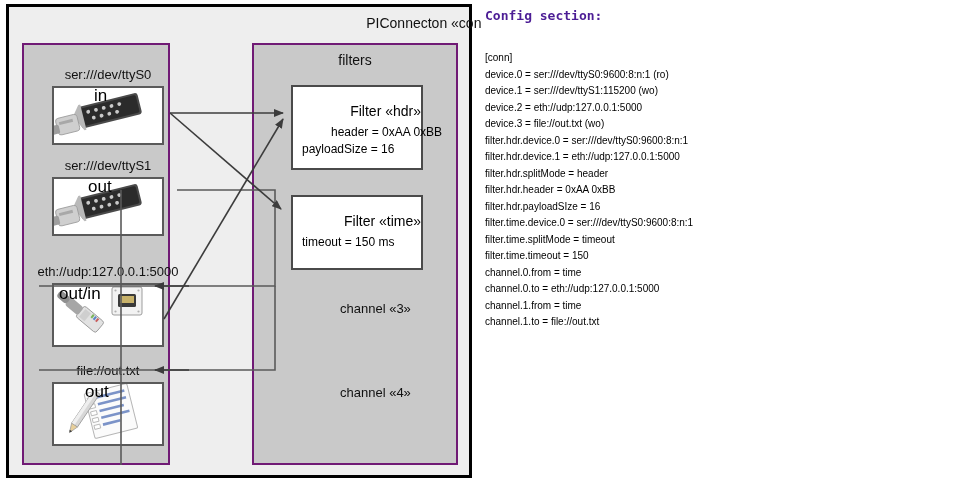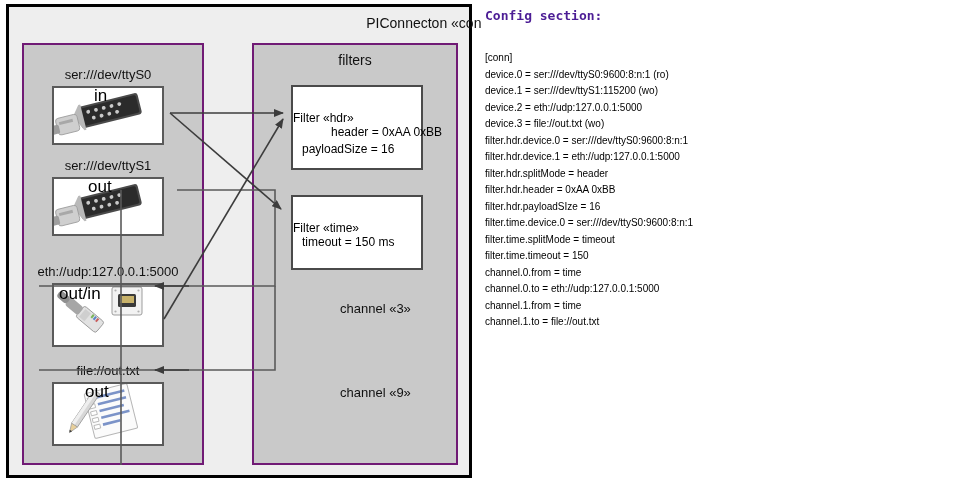--- a/index.html
+++ b/index.html
@@ -9,37 +9,37 @@
 
   
   #diagram-frame{position:absolute;left:6px;top:4px;width:466px;height:474px;
        background:#eeeeee;border:3px solid #000000;box-sizing:border-box;}
   #diagram-title{position:absolute;left:0;top:8px;width:100%;text-align:right;
        font-size:14px;color:#111;padding-left:28px;}
 
   
   .panel{position:absolute;background:#c9c9c9;border:2px solid #701a75;
        box-sizing:border-box;}
-  #devices-panel{left:13px;top:36px;width:182px;height:422px;}
+  #devices-panel{left:13px;top:36px;width:148px;height:422px;}
   #filters-panel{left:243px;top:36px;width:206px;height:422px;}
   .panel-title{position:absolute;left:0;top:7px;width:100%;text-align:center;
        font-size:14px;color:#111;}
 
   
   .dev-label{position:absolute;font-size:13px;color:#111;text-align:center;
        white-space:nowrap;}
   .dev-box{position:absolute;background:#ffffff;border:2px solid #5a5a5a;
        box-sizing:border-box;}
   .dev-io{position:absolute;font-size:17px;color:#000;white-space:nowrap;}
 
   
   .filter-box{position:absolute;background:#ffffff;border:2px solid #4a4a4a;
        box-sizing:border-box;}
-  .filter-title{position:absolute;left:0;top:24px;width:100%;text-align:left;
-       font-size:12px;color:#000;}
+  .filter-title{position:absolute;left:0;top:16px;width:100%;text-align:right;
+       font-size:14px;color:#000;}
   .filter-attr{position:absolute;left:9px;font-size:12px;color:#000;
        white-space:nowrap;}
 
   
   .chan-label{position:absolute;font-size:13px;color:#111;white-space:nowrap;}
 
   
   svg.overlay{position:absolute;left:0;top:0;width:964px;height:484px;
        pointer-events:none;}
 
@@ -178,21 +178,21 @@
       <div class="filter-attr" style="top:38px;padding-left:29px;">header = 0xAA 0xBB</div>
       <div class="filter-attr" style="top:55px;">payloadSize = 16</div>
     </div>
 
     <div class="filter-box" style="left:37px;top:150px;width:132px;height:75px;">
       <div class="filter-title">Filter «time»</div>
       <div class="filter-attr" style="top:38px;">timeout = 150 ms</div>
     </div>
 
     <div class="chan-label" style="left:86px;top:256px;">channel «3»</div>
-    <div class="chan-label" style="left:86px;top:340px;">channel «9»</div>
+    <div class="chan-label" style="left:86px;top:340px;">channel «4»</div>
   </div>
 
   <svg class="overlay" style="width:466px;height:474px;" viewBox="0 0 466 474">
     <defs>
       <marker id="ah" markerWidth="10" markerHeight="8" refX="9" refY="4" orient="auto" markerUnits="userSpaceOnUse">
         <path d="M0,0 L10,4 L0,8 Z" fill="#3c3c3c"></path>
       </marker>
     </defs>
 
     <g stroke="#5a5a5a" stroke-width="1.6" fill="none">

